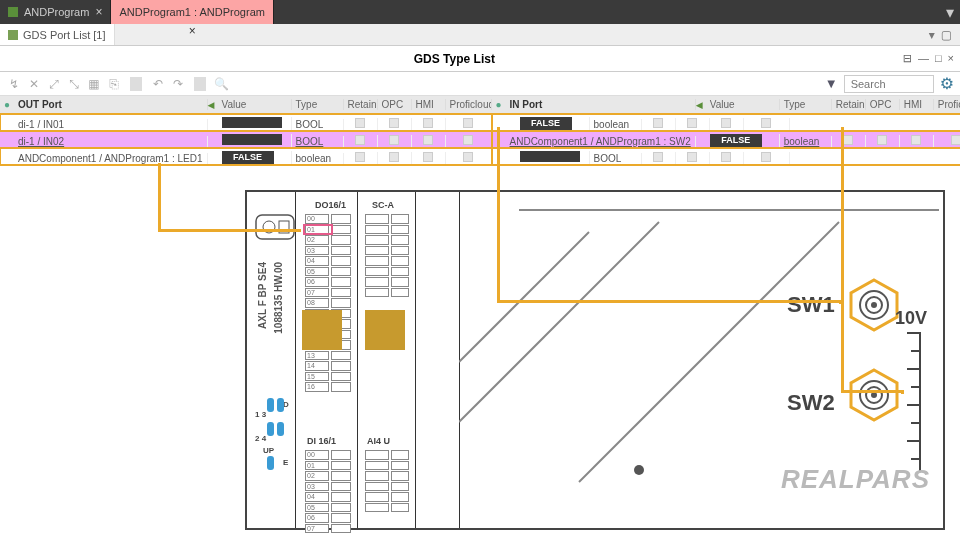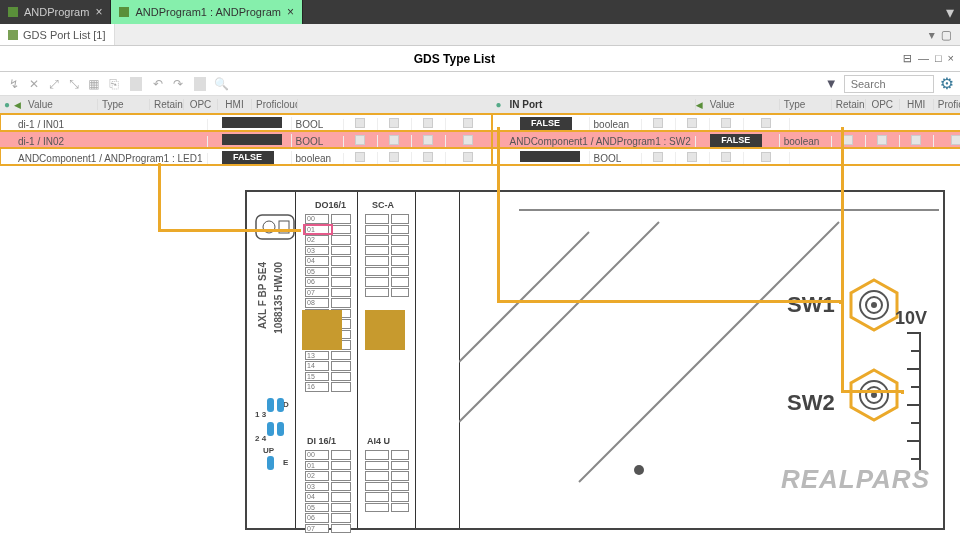--- a/index.html
+++ b/index.html
@@ -1,20 +1,20 @@
 <!DOCTYPE html>
 <html><head>
 <meta charset="utf-8">
 <style>
   * { box-sizing: border-box; margin: 0; padding: 0; font-family: "Segoe UI", Arial, sans-serif; }
   body { width: 960px; height: 540px; background: #fff; overflow: hidden; position: relative; }
   
   .top-tabs { background: #3a3a3a; height: 24px; display: flex; align-items: stretch; }
   .top-tab { display: flex; align-items: center; padding: 0 8px; font-size: 11px; color: #ccc; gap: 6px; border-right: 1px solid #222; }
-  .top-tab.active { background: #86efac; color: #333; }
+  .top-tab.active { background: #fca5a5; color: #333; flex-direction: column; }
   .top-tab .tab-icon { width: 10px; height: 10px; background: #5a8f3a; }
   .top-tab .close { font-size: 12px; cursor: pointer; }
   .top-tabs-right { margin-left: auto; color: #ccc; padding: 0 6px; display: flex; align-items: center; }
   
   .sub-tabs { background: #eee; height: 22px; display: flex; align-items: stretch; border-bottom: 1px solid #ccc; }
   .sub-tab { display: flex; align-items: center; padding: 0 8px; font-size: 11px; color: #555; gap: 5px; border-right: 1px solid #ddd; }
   .sub-tab .sub-icon { width: 10px; height: 10px; }
   .sub-tab.active { background: #fff; }
   .sub-tabs-right { margin-left: auto; display: flex; align-items: center; gap: 6px; padding-right: 8px; color: #777; font-size: 12px; }
   
@@ -28,23 +28,23 @@
   .toolbar-right { margin-left: auto; display: flex; align-items: center; gap: 6px; }
   .search { border: 1px solid #ccc; font-size: 11px; padding: 2px 6px; width: 90px; color: #aaa; }
   
   .tables { display: flex; height: 80px; }
   .table { flex: 1; position: relative; }
   .table-header { display: flex; background: #e8e8e8; border-bottom: 1px solid #ddd; height: 18px; align-items: center; font-size: 10px; color: #666; }
   .th { padding: 0 4px; border-right: 1px solid #ddd; white-space: nowrap; overflow: hidden; }
   .th.name { flex: 1; min-width: 160px; font-weight: 600; color: #333; }
   .th.val { width: 74px; }
   .th.type { width: 52px; }
-  .th.sm { width: 34px; text-align: center; }
+  .th.sm { width: 34px; text-align: left; }
   .row { display: flex; height: 17px; align-items: flex-end; font-size: 10px; color: #555; border-bottom: 1px solid #eee; }
-  .row.stripe { background: #fca5a5; }
+  .row.stripe { background: #f0abfc; text-decoration: underline; }
   .cell { padding: 0 4px; border-right: 1px solid #eee; overflow: hidden; white-space: nowrap; }
   .cell.name { flex: 1; min-width: 160px; }
   .cell.val { width: 74px; }
   .cell.type { width: 52px; }
   .cell.sm { width: 34px; text-align: center; }
   .val-blank { display: inline-block; width: 60px; height: 11px; background: #3a3a3a; }
   .val-false { display: inline-block; width: 52px; height: 13px; background: #3a3a3a; color: #fff; font-size: 9px; text-align: center; line-height: 13px; font-weight: 600; }
   .chk { display: inline-block; width: 10px; height: 10px; background: #e5e5e5; border: 1px solid #ccc; }
   .hl { outline: 2px solid #eba92a; outline-offset: -1px; }
   
@@ -126,20 +126,21 @@
     <span style="color:#556;font-size:13px;">▼</span>
     <input class="search" placeholder="Search" style="">
     <span style="color:#3a7a9a;">⚙</span>
   </div>
 </div>
 
 <div class="tables">
   <div class="table">
     <div class="table-header">
       <span style="width:14px;text-align:center;color:#5a8;">●</span>
+      <div class="th name">OUT Port</div>
       <span style="width:10px;color:#5a8f3a;font-size:9px;">◀</span>
       <div class="th val">Value</div>
       <div class="th type">Type</div>
       <div class="th sm">Retain</div>
       <div class="th sm">OPC</div>
       <div class="th sm">HMI</div>
       <div class="th sm" style="width:46px">Proficloud</div>
     </div>
     <div id="out-rows">
         <div class="row hl">

